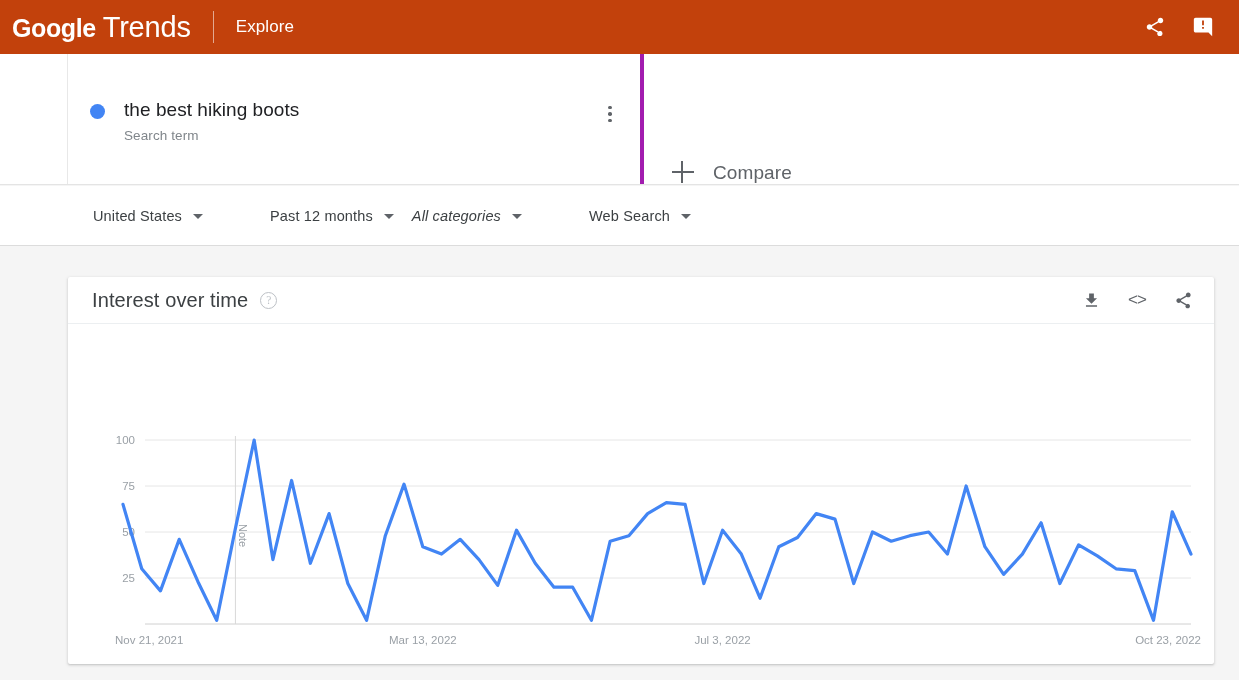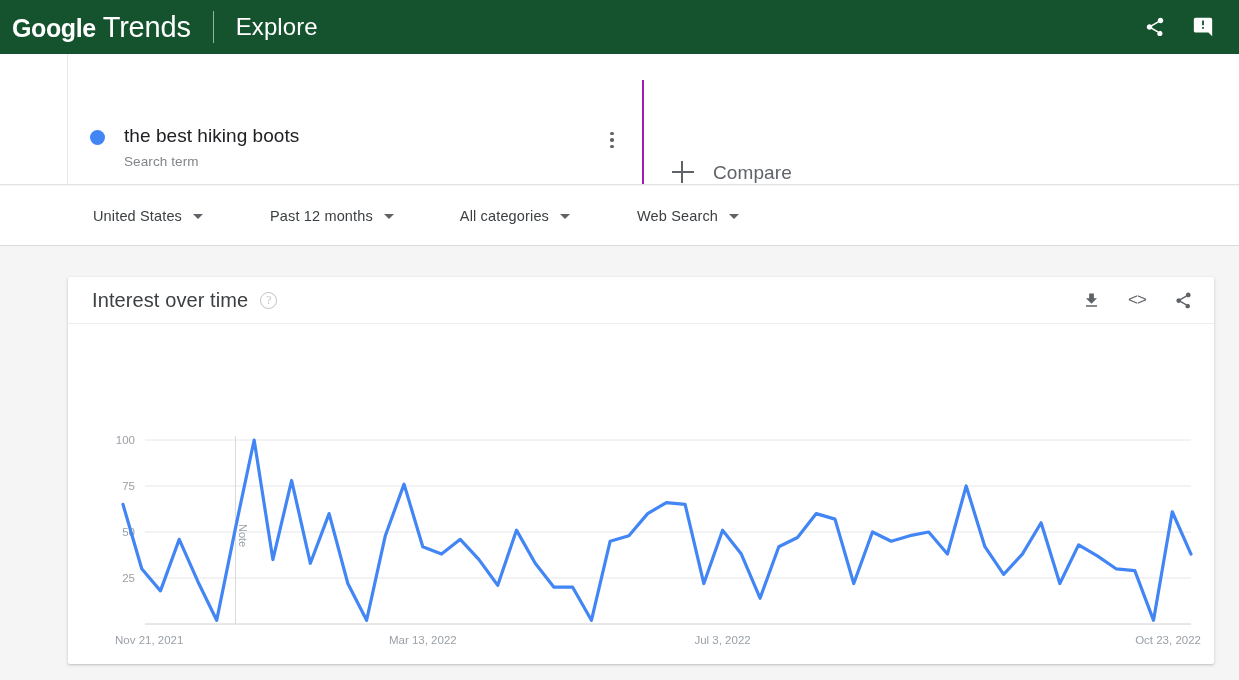--- a/index.html
+++ b/index.html
@@ -10,21 +10,21 @@
     background: #f5f5f5;
     font-family: "Liberation Sans", sans-serif;
     -webkit-font-smoothing: antialiased;
   }
 
   
   .appbar {
     position: absolute;
     top: 0; left: 0;
     width: 1239px; height: 54px;
-    background: #14532d;
+    background: #c2410c;
     display: flex;
     align-items: center;
   }
   .brand {
     display: flex;
     align-items: baseline;
     padding-left: 12px;
     color: #ffffff;
     white-space: nowrap;
   }
@@ -41,21 +41,21 @@
   }
   .brand-divider {
     width: 1px;
     height: 32px;
     background: rgba(255,255,255,0.55);
     margin: 0 22px;
     align-self: center;
   }
   .explore {
     color: #ffffff;
-    font-size: 24px;
+    font-size: 17px;
     font-weight: 500;
     letter-spacing: 0.1px;
   }
   .appbar-spacer { flex: 1; }
   .appbar-icons {
     display: flex;
     align-items: center;
     gap: 20px;
     padding-right: 22px;
   }
@@ -78,26 +78,25 @@
     border-bottom: 1px solid #e4e4e4;
   }
   .query-gutter {
     width: 68px;
     border-right: 1px solid #e8e8e8;
     flex: none;
   }
   .query-card {
     width: 576px;
     flex: none;
-    border-right: 2px solid #a21caf;
+    border-right: 4px solid #a21caf;
     display: flex;
     align-items: flex-start;
     padding: 43px 0 0 0;
     position: relative;
-    margin-top: 26px;
   }
   .query-dot {
     width: 15px; height: 15px;
     border-radius: 50%;
     background: #4285f4;
     margin-left: 22px;
     margin-top: 7px;
     flex: none;
   }
   .query-text {
@@ -314,21 +313,21 @@
 
 <div class="filterbar">
   <div class="filter" style="margin-left:93px;">
     <span class="filter-label">United States</span>
     <span class="caret"></span>
   </div>
   <div class="filter" style="margin-left:49px;">
     <span class="filter-label">Past 12 months</span>
     <span class="caret"></span>
   </div>
-  <div class="filter" style="margin-left:48px;">
+  <div class="filter" style="font-style:italic;">
     <span class="filter-label">All categories</span>
     <span class="caret"></span>
   </div>
   <div class="filter" style="margin-left:49px;">
     <span class="filter-label">Web Search</span>
     <span class="caret"></span>
   </div>
 </div>
 
 <div class="card">

